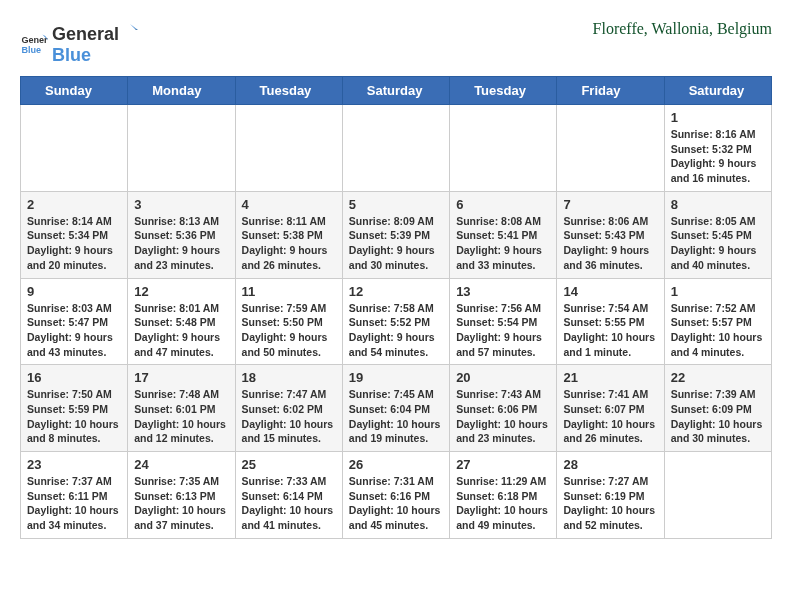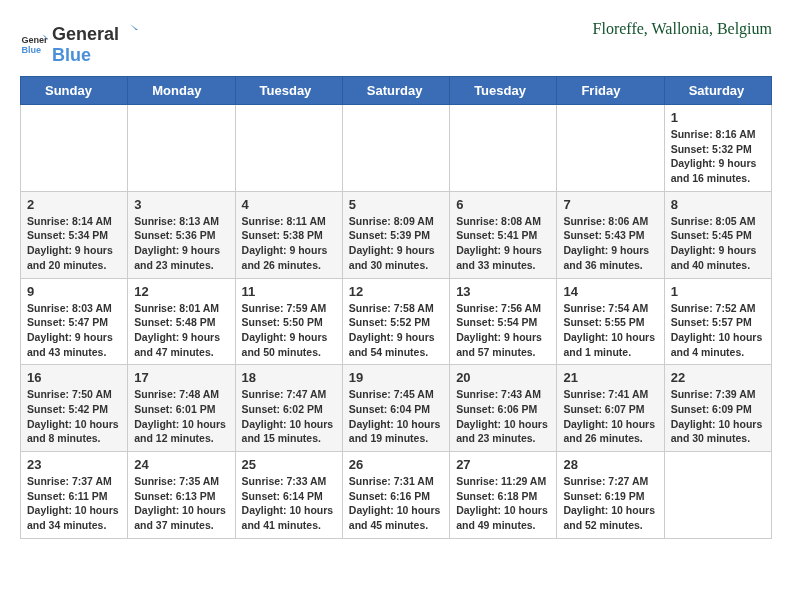--- a/index.html
+++ b/index.html
@@ -233,21 +233,21 @@
           <span class="day-number">1</span>
           <div class="day-info">Sunrise: 7:52 AM
 Sunset: 5:57 PM
 Daylight: 10 hours and 4 minutes.</div>
         </td>
       </tr>
       <tr>
         <td>
           <span class="day-number">16</span>
           <div class="day-info">Sunrise: 7:50 AM
-Sunset: 5:42 PM
+Sunset: 5:59 PM
 Daylight: 10 hours and 8 minutes.</div>
         </td>
         <td>
           <span class="day-number">17</span>
           <div class="day-info">Sunrise: 7:48 AM
 Sunset: 6:01 PM
 Daylight: 10 hours and 12 minutes.</div>
         </td>
         <td>
           <span class="day-number">18</span>

